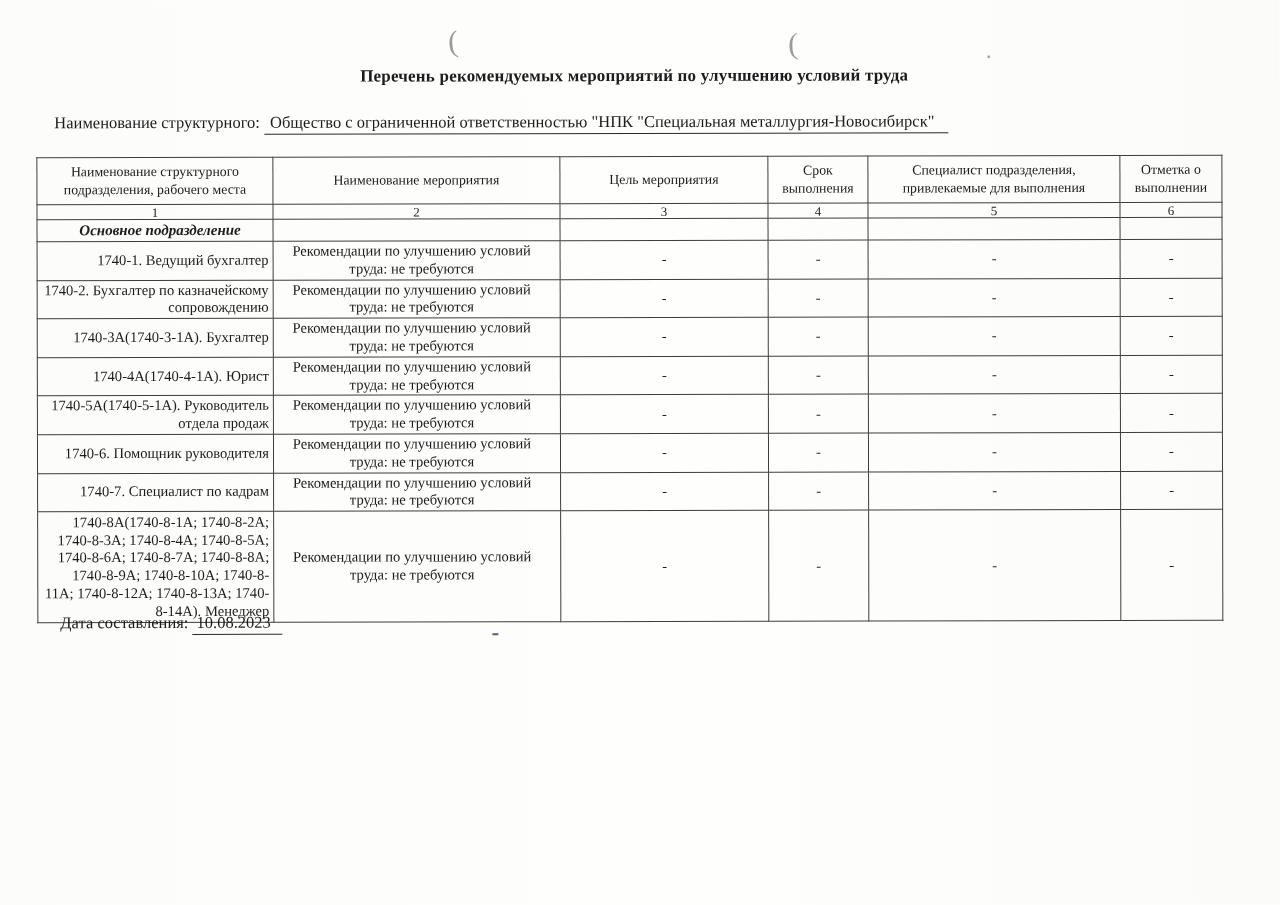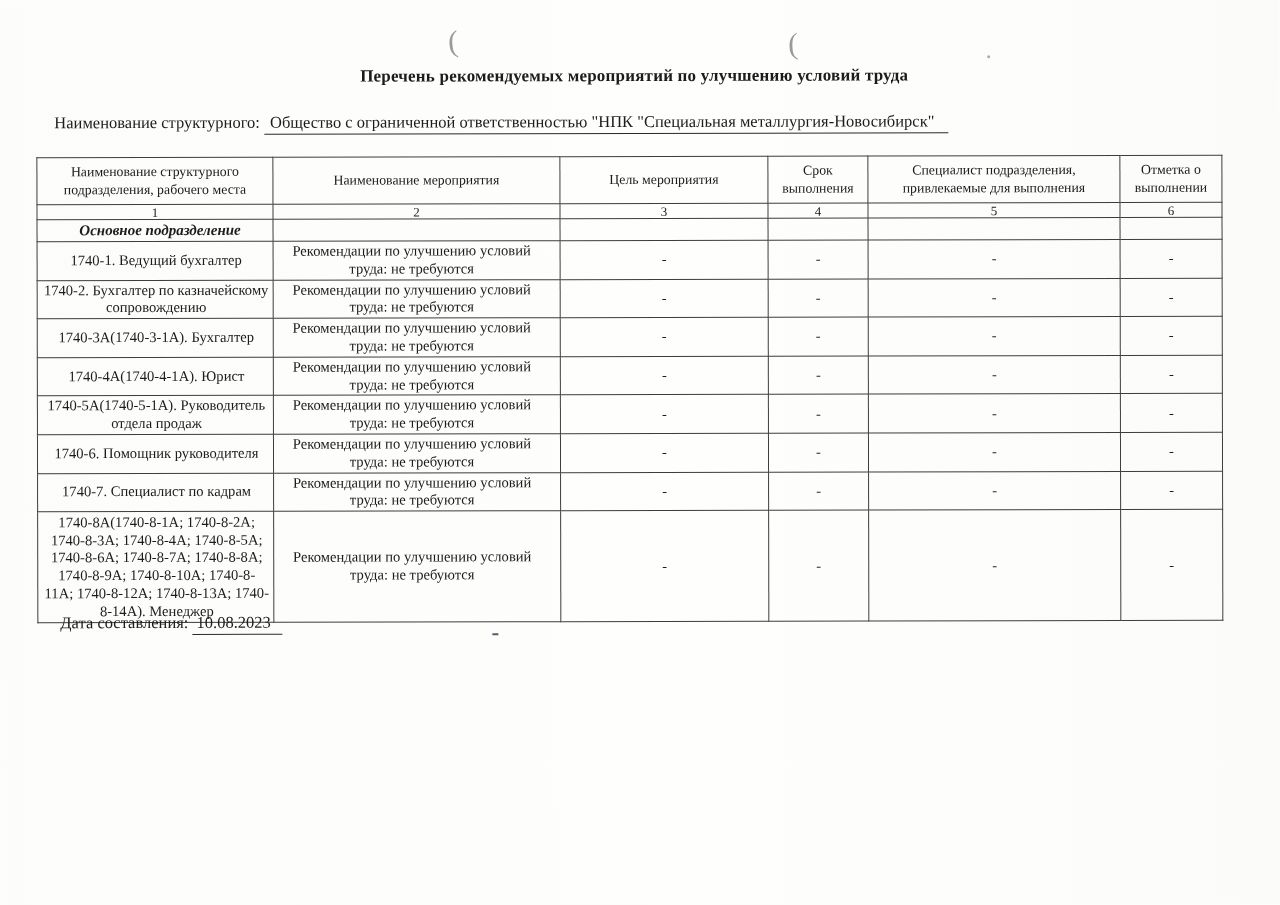--- a/index.html
+++ b/index.html
@@ -70,21 +70,21 @@
     font-size: 15px;
     padding-left: 14px;
     text-align: center;
     vertical-align: middle;
   }
   tr.data-row td { height: 33px; }
   tr.data-row.tall td { height: 108px; }
   td.c1 {
     font-size: 14.6px;
     line-height: 1.22;
-    text-align: center;
+    text-align: right;
     vertical-align: middle;
     padding-right: 4px;
   }
   td.c2 {
     font-size: 14.6px;
     line-height: 1.22;
     text-align: center;
     vertical-align: middle;
     padding-left: 4px; padding-right: 14px;
   }

